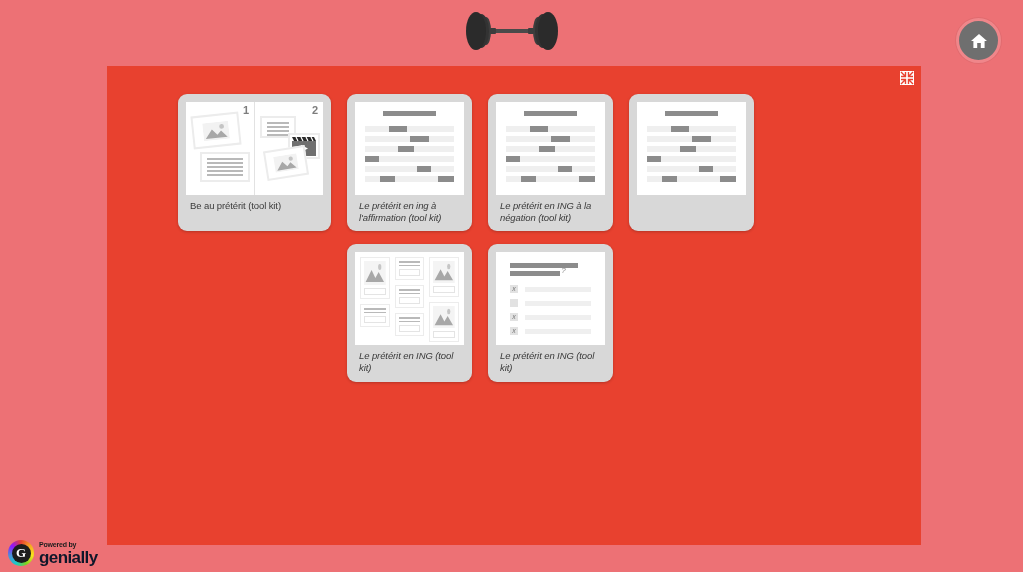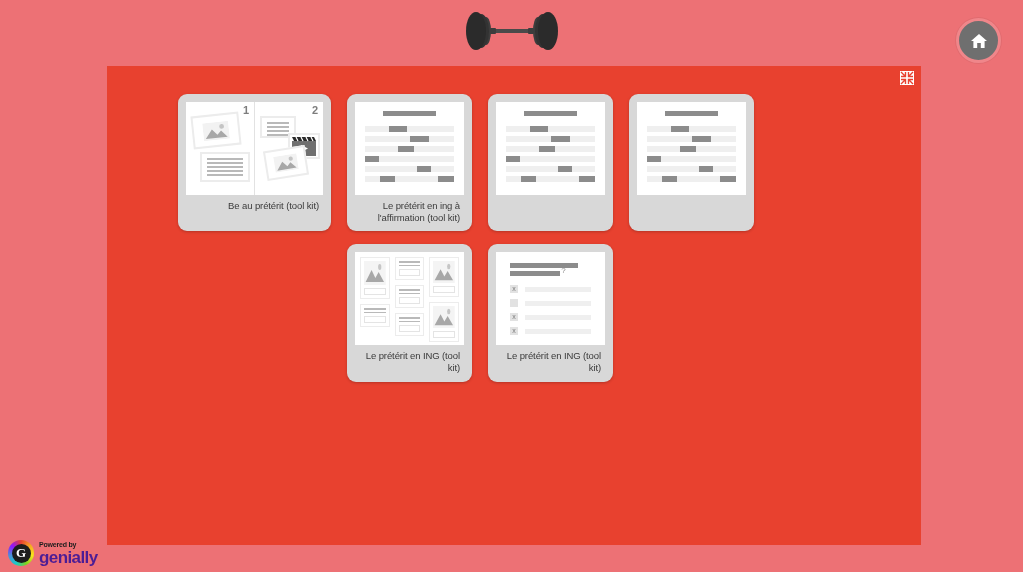--- a/index.html
+++ b/index.html
@@ -57,27 +57,27 @@
 
   .card {
     background: #d8d8d8;
     border-radius: 9px;
     padding: 8px 8px 0 8px;
     box-shadow: 0 1px 3px rgba(0,0,0,0.22);
     cursor: pointer;
     display: flex; flex-direction: column;
   }
   .card.w-wide { width: 153px; }
-  .card.w-std  { width: 125px; }
+  .card.w-std  { width: 125px; font-style: italic; }
 
   .card-label {
     font-size: 9.5px;
     line-height: 1.28;
     color: #3a3a3a;
-    text-align: right;
+    text-align: left;
     padding: 5px 4px 7px 4px;
     letter-spacing: -0.1px;
   }
 
   .thumb {
     background: #ffffff;
     height: 93px;
     width: 100%;
     position: relative;
     overflow: hidden;
@@ -159,21 +159,21 @@
   }
   #gen-mark .inner {
     width: 19px; height: 19px; border-radius: 50%;
     background: #1d1d1d;
     color: #fff; font-size: 13px; font-weight: bold;
     display: flex; align-items: center; justify-content: center;
     font-family: "Liberation Serif", serif;
   }
   #gen-text { line-height: 1; }
   #gen-powered { font-size: 7px; font-weight: bold; color: #1d1d1d; display: block; letter-spacing: -0.2px; }
-  #gen-name { font-size: 17px; font-weight: bold; color: #4c1d95; display: block; letter-spacing: -0.6px; margin-top: 1px; }
+  #gen-name { font-size: 17px; font-weight: bold; color: #0f172a; display: block; letter-spacing: -0.6px; margin-top: 1px; }
 </style>
 </head>
 <body>
 
 <div id="dumbbell">
   <svg width="96" height="42" viewBox="0 0 96 42">
     <rect x="30" y="19" width="36" height="4" fill="#4a4a4a"></rect>
     <ellipse cx="22" cy="21" rx="5" ry="14" fill="#3d3d3d"></ellipse>
     <ellipse cx="17" cy="21" rx="8" ry="17" fill="#333"></ellipse>
     <ellipse cx="12" cy="21" rx="10" ry="19" fill="#2b2b2b"></ellipse>
@@ -296,20 +296,21 @@
               <span style="left:0%;width:16%"></span>
             </div>
           <div class="line">
               <span style="left:58%;width:16%"></span>
             </div>
           <div class="line">
               <span style="left:17%;width:17%"></span>
               <span style="left:82%;width:18%"></span>
             </div>
         </div>
+        <div class="card-label">Le prétérit en ING à la négation (tool kit)</div>
       </div>
 
       <div class="card w-std">
         <div class="thumb t-doc">
           <div class="title-bar"></div>
           <div class="line">
               <span style="left:27%;width:20%"></span>
             </div>
           <div class="line">
               <span style="left:51%;width:21%"></span>

